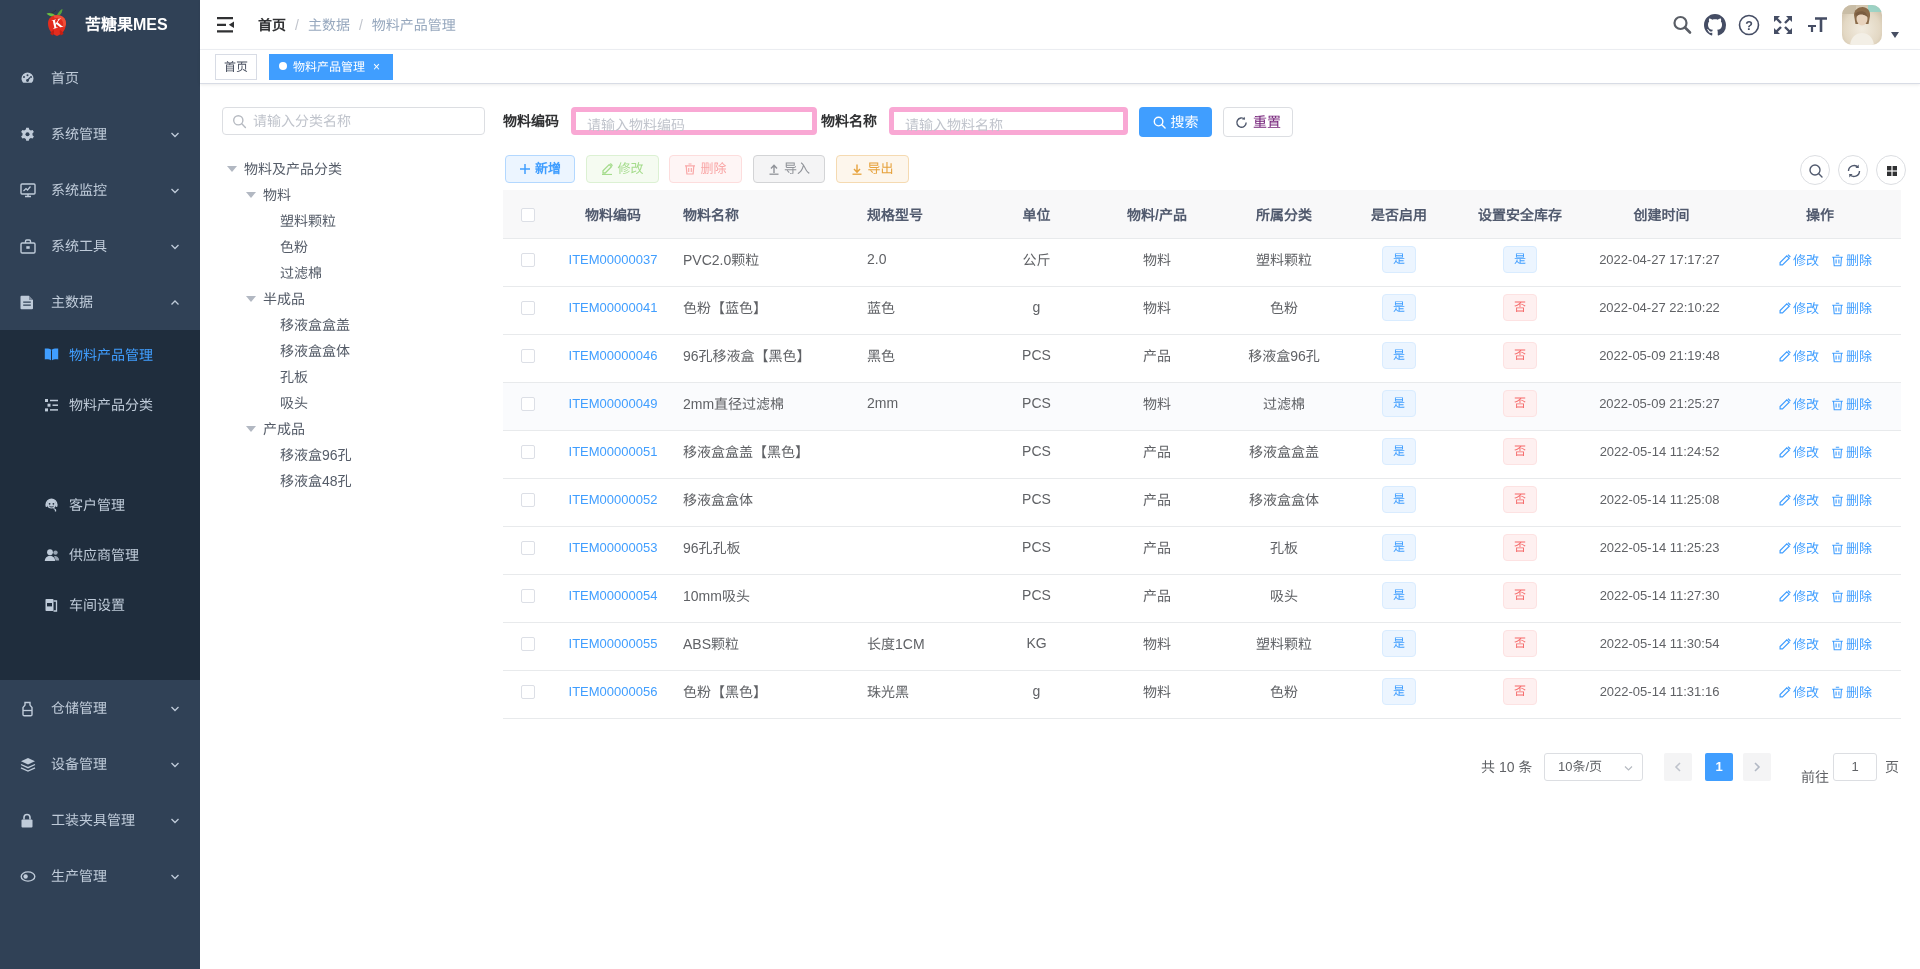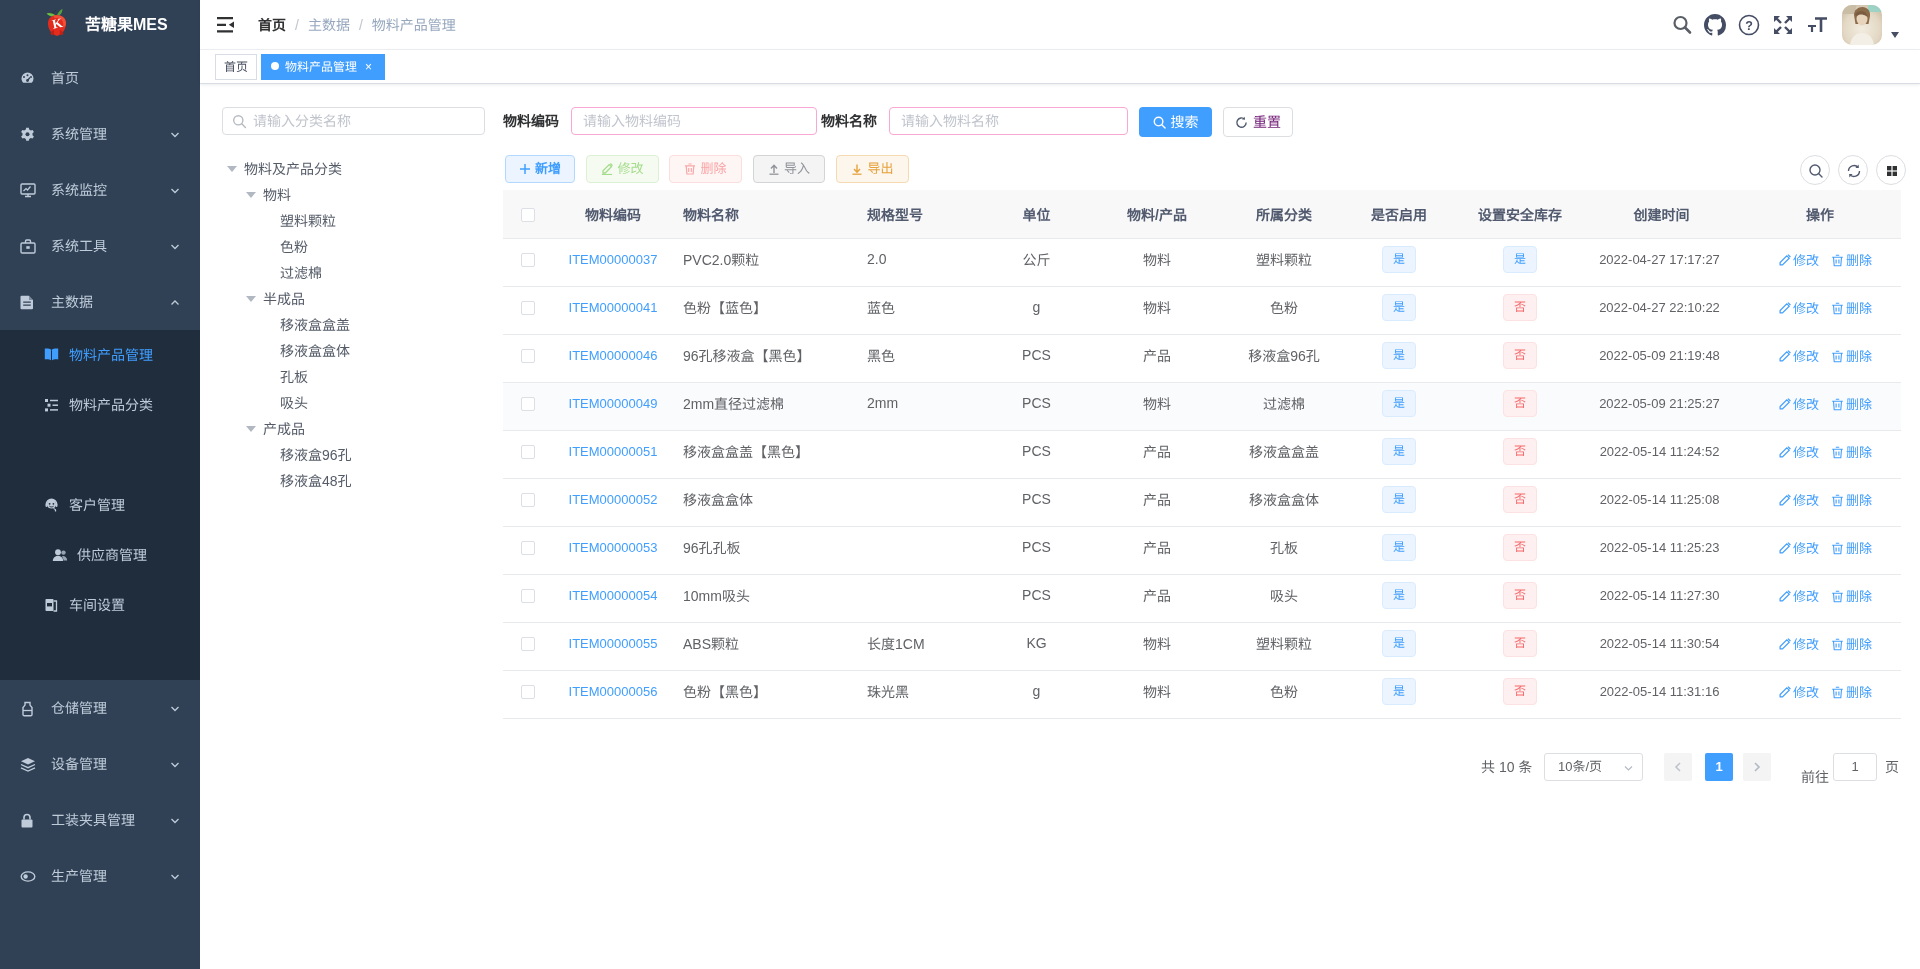--- a/index.html
+++ b/index.html
@@ -31,34 +31,34 @@
 #crumbs .c1 { color:#303133; font-weight:700; }
 #crumbs .sep { color:#c0c4cc; margin:0 9px; }
 #crumbs .cg { color:#97a8be; }
 .nav-ico { position:absolute; top:14px; width:22px; height:22px; color:#5a5e66; }
 #avatar { position:absolute; left:1642px; top:5px; width:40px; height:40px; border-radius:10px; overflow:hidden; }
 #caret { position:absolute; left:1691px; top:32px; width:0; height:0; border-left:4.5px solid transparent; border-right:4.5px solid transparent; border-top:6px solid #484f63; }
 
 
 #tagsbar { position:absolute; left:200px; top:50px; width:1720px; height:34px; background:#fff; border-bottom:1px solid #d8dce5; box-shadow:0 1px 3px rgba(0,0,0,.08); }
 .tag { position:absolute; top:4px; height:26px; line-height:24px; border:1px solid #d8dce5; background:#fff; color:#495060; font-size:12px; padding:0 8px; }
-.tag.active { background:#409eff; border-color:#409eff; color:#fff; }
+.tag.active { background:#409eff; border-color:#409eff; color:#fff;margin-left:8px; }
 .tag .dot { display:inline-block; width:8px; height:8px; background:#fff; border-radius:50%; margin-right:6px; position:relative; top:-1px; }
 .tag .close { margin-left:8px; font-size:12px; }
 
 
 #tree-search { position:absolute; left:222px; top:107px; width:263px; height:28px; border:1px solid #dcdee2; border-radius:4px; background:#fff; }
 #tree-search .ph { position:absolute; left:30px; top:0; line-height:26px; color:#c0c4cc; font-size:14px; }
 #tree-search svg { position:absolute; left:9px; top:6px; }
 .tnode { position:absolute; font-size:14px; color:#555c68; height:26px; line-height:26px; }
 .tcaret { position:absolute; width:0; height:0; border-left:5px solid transparent; border-right:5px solid transparent; border-top:6px solid #b2b8c2; top:10px; }
 
 
 .flabel { position:absolute; top:107px; height:28px; line-height:28px; font-weight:700; color:#303133; font-size:14px; }
-.finput { position:absolute; top:107px; height:28px; border:1px solid #f9a8d4; border-radius:4px; background:#fff; }
+.finput { position:absolute; top:107px; height:28px; border:5px solid #f9a8d4; border-radius:4px; background:#fff; }
 .finput .ph { position:absolute; left:11px; top:0; line-height:26px; color:#c0c4cc; font-size:14px; }
 .btn { position:absolute; top:107px; height:30px; border-radius:4px; font-size:14px; text-align:center; }
 .btn svg { vertical-align:-2px; margin-right:5px; }
 #btn-search { left:1139px; width:73px; background:#409eff; color:#fff; line-height:30px; }
 #btn-reset { left:1223px; width:70px; background:#fff; border:1px solid #dcdee2; color:#701a75; line-height:28px; }
 
 
 .abtn { position:absolute; top:155px; height:28px; line-height:26px; border-radius:4px; font-size:13px; text-align:center; border:1px solid; }
 .abtn svg { vertical-align:-2px; margin-right:4px; }
 #b-add { left:505px; width:70px; color:#409eff; background:#ecf5ff; border-color:#b3d8ff;font-weight:bold; }
@@ -283,21 +283,21 @@
               <rect x="1.5" y="5.8" width="2" height="3.2" rx="1" fill="#bfcbd9"></rect>
               <rect x="11.5" y="5.8" width="2" height="3.2" rx="1" fill="#bfcbd9"></rect>
               <circle cx="5.6" cy="5.8" r=".9" fill="#1f2d3d"></circle>
               <circle cx="9.4" cy="5.8" r=".9" fill="#1f2d3d"></circle>
               <path d="M5.4 8.2c1.3 1 2.9 1 4.2 0" stroke="#1f2d3d" stroke-width="1" fill="none"></path>
               <path d="M9.5 10.5c1.2.4 2 .9 2 1.5v1.5" stroke="#bfcbd9" stroke-width="1.3" fill="none"></path>
             </svg>
           </span>
         <span class="mi-text">客户管理</span>
       </div>
-      <div class="sub-item" style="top:200px;margin-left:8px;">
+      <div class="sub-item" style="top:200px;">
         <span class="mi-icon">
             <svg width="16" height="14" viewBox="0 0 16 14">
               <circle cx="6" cy="4.2" r="2.9" fill="#bfcbd9"></circle>
               <path d="M.8 13c0-2.9 2.3-5.2 5.2-5.2S11.2 10.1 11.2 13z" fill="#bfcbd9"></path>
               <circle cx="11.5" cy="4.6" r="2.2" fill="#bfcbd9" opacity=".75"></circle>
               <path d="M10 8.2a4.3 4.3 0 0 1 5.2 4.2h-3.4" fill="#bfcbd9" opacity=".75"></path>
             </svg>
           </span>
         <span class="mi-text">供应商管理</span>
       </div>

